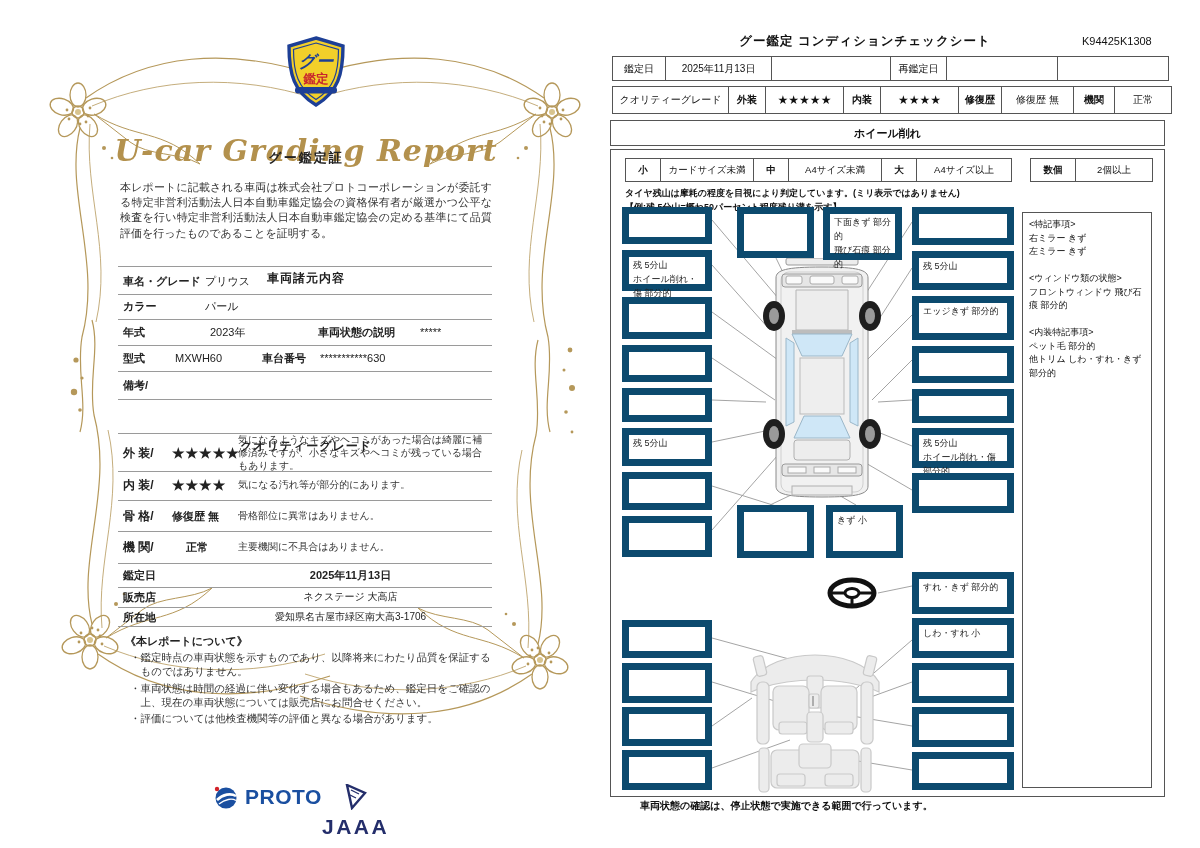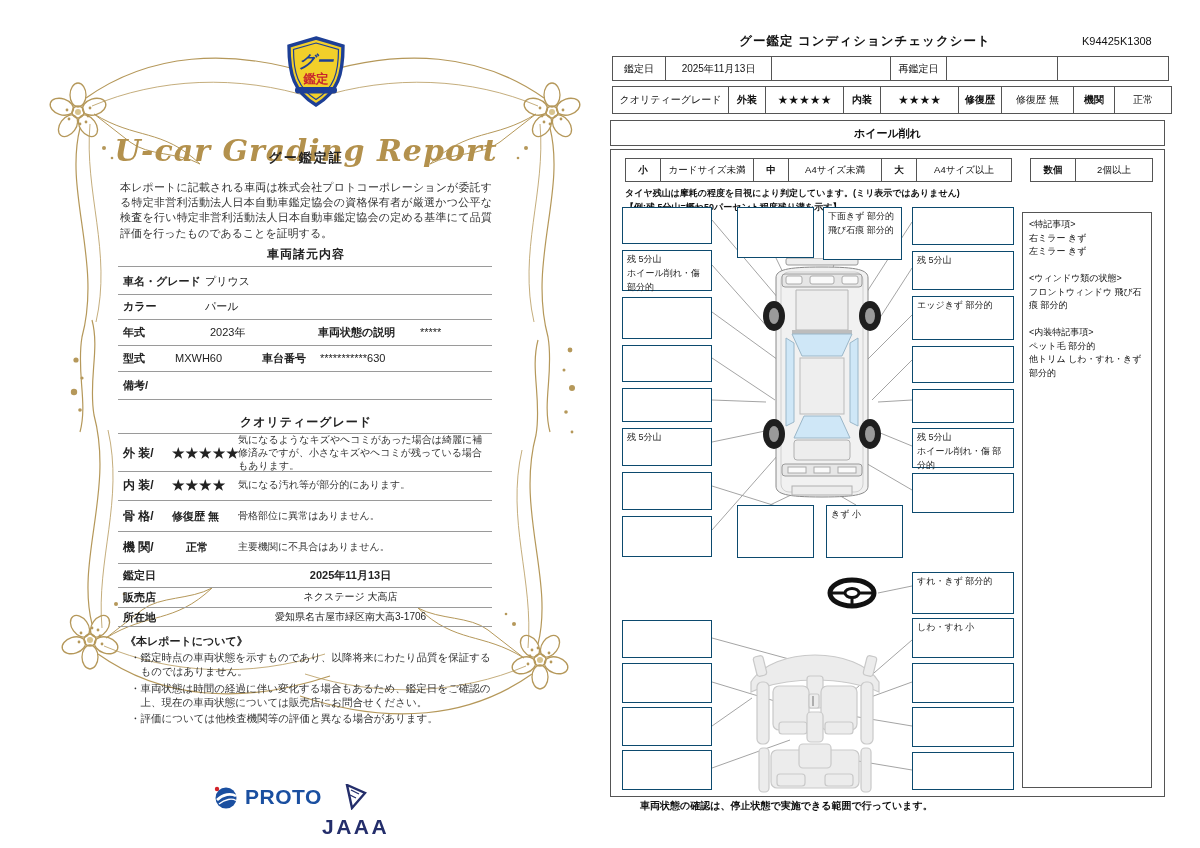--- a/index.html
+++ b/index.html
@@ -5,21 +5,21 @@
   html,body{margin:0;padding:0;background:#ffffff;}
   .canvas{position:relative;width:1200px;height:848px;background:#fff;overflow:hidden;
           font-family:"Liberation Sans",sans-serif;color:#222;}
   .abs{position:absolute;}
   .page{position:absolute;inset:0;}
   
   .cert-title{font-family:"DejaVu Serif","Liberation Serif",serif;font-style:italic;font-weight:bold;
               color:#b3914d;font-size:30px;letter-spacing:1px;text-align:center;margin-top:33px;}
   .cert-sub{font-size:13px;font-weight:bold;text-align:center;letter-spacing:2px;}
   .cert-intro{font-size:11px;line-height:1.38;text-align:justify;color:#333;}
-  .sec-h{font-size:12px;font-weight:bold;text-align:center;letter-spacing:1px;}
+  .sec-h{font-size:12px;font-weight:bold;text-align:center;letter-spacing:1px;margin-top:24px;}
   .row{position:absolute;left:118px;width:374px;border-bottom:1px solid #9a9a9a;}
   .row.first{border-top:1px solid #9a9a9a;}
   .row span{position:absolute;top:50%;transform:translateY(-50%);white-space:nowrap;}
   .lbl{font-weight:bold;font-size:11px;}
   .val{font-size:11px;}
   .stars5{font-size:14px;letter-spacing:1px;font-weight:bold;}
   .desc{font-size:10px;line-height:1.32;color:#333;white-space:normal !important;}
   .cval{left:95px;right:4px;text-align:center;}
   .notes-h{font-size:11px;font-weight:bold;}
   .note-li{font-size:10.5px;line-height:1.36;color:#333;text-indent:-1em;padding-left:1em;margin-bottom:2px;}
@@ -32,21 +32,21 @@
   .tbl .c{border-right:1px solid #555;display:flex;align-items:center;justify-content:center;
           font-size:10px;color:#111;white-space:nowrap;overflow:hidden;}
   .tbl .c:last-child{border-right:none;}
   .tbl .c.b{font-weight:bold;}
   .mainbox{position:absolute;border:1.2px solid #555;background:#fff;}
   .strip{position:absolute;border:1.2px solid #555;display:flex;align-items:center;justify-content:center;
          font-size:11px;font-weight:bold;color:#111;background:#fff;}
   .tirenote{font-size:9px;font-weight:bold;color:#111;white-space:pre-line;line-height:1.5;}
   .sidebox{position:absolute;border:1px solid #555;background:#fff;font-size:9px;color:#111;
            line-height:1.5;white-space:pre-line;padding:5px 6px;box-sizing:border-box;}
-  .anno{position:absolute;border:1px solid #0c4a6e;background:#fff;font-size:9px;color:#222;
+  .anno{position:absolute;border:7px solid #0c4a6e;background:#fff;font-size:9px;color:#222;
         padding:2px 4px;box-sizing:border-box;white-space:pre-line;line-height:1.55;}
   .bottomnote{font-size:10px;font-weight:bold;color:#111;margin-left:35px;}
   svg{display:block;}
 </style>
 </head>
 <body>
 
 <div class="canvas">
 
   <div class="page">

